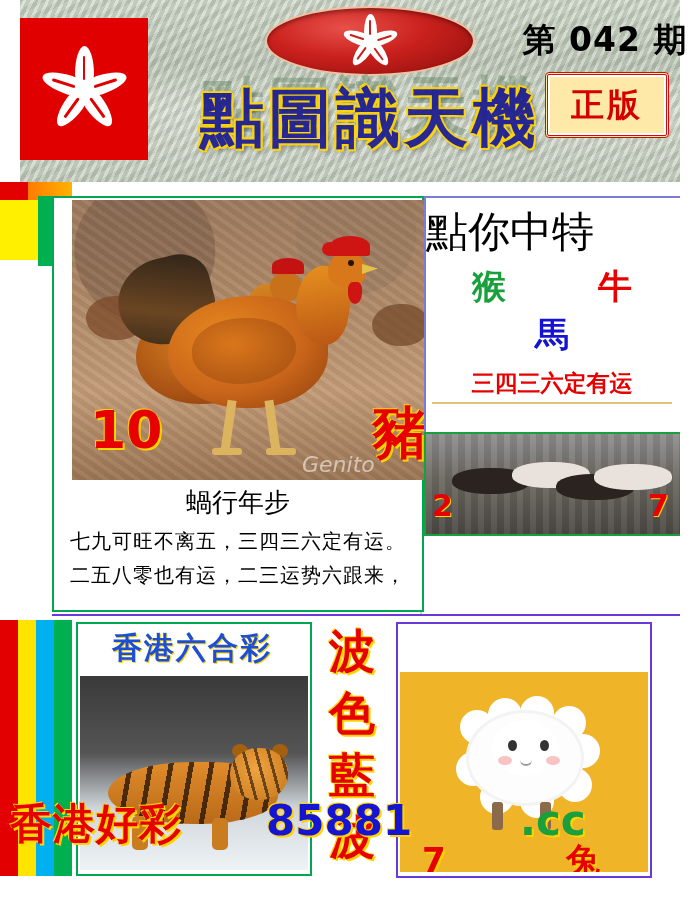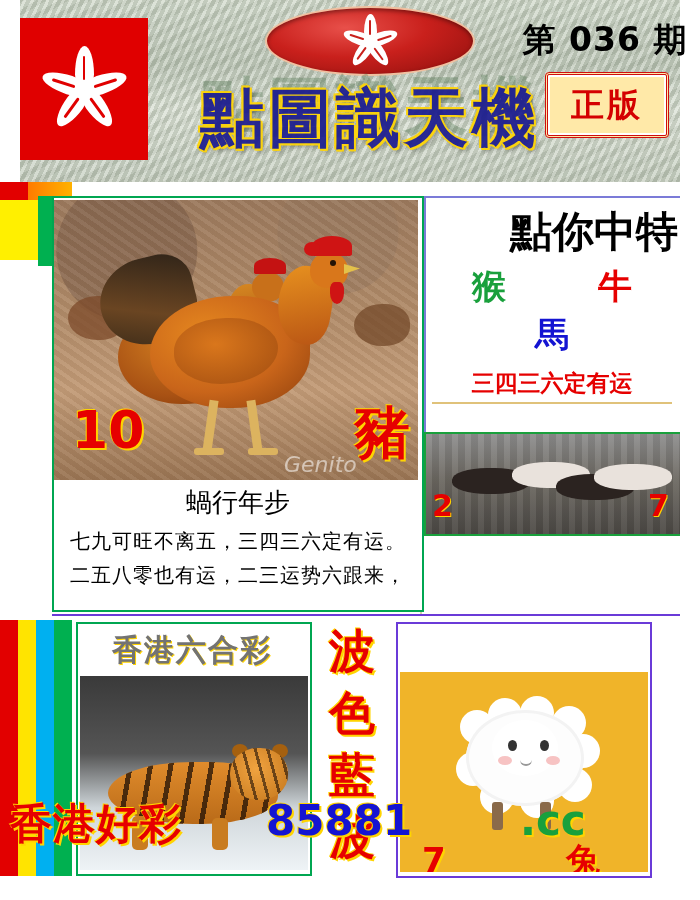--- a/index.html
+++ b/index.html
@@ -61,21 +61,21 @@
   
   .strip-red{position:absolute;left:0;top:182px;width:60px;height:42px;background:#e20000;}
   .strip-orange{position:absolute;left:28px;top:182px;width:44px;height:42px;
     background:linear-gradient(90deg,#ff7b00,#ffb200);}
   .strip-yellow{position:absolute;left:0;top:200px;width:52px;height:60px;background:#fff000;}
   .strip-green{position:absolute;left:38px;top:196px;width:18px;height:70px;background:#00b050;}
 
   
   .rooster-box{position:absolute;left:52px;top:196px;width:368px;height:412px;
     border:2px solid #00a651;background:#fff;}
-  .rooster-img{position:absolute;left:0;top:2px;width:364px;height:280px;overflow:hidden;
+  .rooster-img{position:absolute;left:18px;top:2px;width:364px;height:280px;overflow:hidden;
     background:#a98164;}
   .ground{position:absolute;left:0;top:0;width:364px;height:280px;
     background:
       radial-gradient(circle at 20% 18%, rgba(120,90,70,.55) 0 70px, rgba(0,0,0,0) 71px),
       radial-gradient(circle at 78% 12%, rgba(150,120,95,.5) 0 60px, rgba(0,0,0,0) 61px),
       linear-gradient(180deg,#9c7a5e 0%,#b08b69 38%,#c39c78 68%,#9a7554 100%);}
   .ground:after{content:"";position:absolute;inset:0;
     background:repeating-linear-gradient(35deg, rgba(255,255,255,.05) 0 4px, rgba(80,55,35,.07) 4px 9px);}
   .hen-far{position:absolute;left:14px;top:96px;width:58px;height:44px;border-radius:50% 40% 45% 50%;
     background:#7c4a2a;opacity:.75;}
@@ -119,22 +119,22 @@
     font-style:italic;}
 
   .slogan{position:absolute;left:2px;top:284px;width:364px;height:40px;line-height:40px;
     text-align:center;font-size:26px;font-weight:normal;color:#000;}
   .verse{position:absolute;left:2px;top:326px;width:364px;height:82px;}
   .verse div{text-align:center;font-size:20px;color:#000;line-height:34px;letter-spacing:1px;}
 
   
   .right-box{position:absolute;left:424px;top:196px;width:256px;height:246px;
     border:2px solid #7b7bd8;background:#fff;}
-  .rb-title{position:absolute;left:0;top:6px;width:252px;height:56px;line-height:56px;text-align:right;
-    font-size:42px;font-weight:bold;color:#000;}
+  .rb-title{position:absolute;left:0;top:6px;width:252px;height:56px;line-height:56px;text-align:left;
+    font-size:42px;font-weight:normal;color:#000;}
   .rb-row1{position:absolute;left:0;top:66px;width:252px;height:46px;display:flex;
     align-items:center;justify-content:space-around;}
   .rb-row1 span{font-size:34px;font-weight:bold;}
   .rb-a{color:#19a03c;}
   .rb-b{color:#e60000;}
   .rb-row2{position:absolute;left:0;top:112px;width:252px;height:48px;line-height:48px;text-align:center;}
   .rb-row2 span{font-size:34px;font-weight:bold;color:#1414d2;}
   .rb-line{position:absolute;left:8px;top:168px;width:236px;height:34px;line-height:34px;text-align:center;
     font-size:23px;color:#e60000;font-weight:bold;}
   .rb-sep{position:absolute;left:6px;top:204px;width:240px;height:2px;background:#e0c27a;}
@@ -155,22 +155,22 @@
   .pig-n2b{position:absolute;left:222px;top:54px;font-size:30px;font-weight:bold;color:#e60000;
     text-shadow:1px 1px 0 #ffd400;}
 
   
   .hr-purple{position:absolute;left:52px;top:614px;width:628px;height:2px;background:#6a3ad8;}
   .vline1{position:absolute;left:420px;top:196px;width:2px;height:418px;background:#d8d0b0;}
 
   
   .bl-box{position:absolute;left:76px;top:622px;width:232px;height:250px;border:2px solid #00a651;background:#fff;}
   .bl-title{position:absolute;left:0;top:2px;width:228px;height:48px;line-height:48px;text-align:center;
-    font-size:30px;font-weight:bold;color:#737373;letter-spacing:2px;
-    text-shadow:1px 1px 0 #ffd400;}
+    font-size:30px;font-weight:bold;color:#1d4ed8;letter-spacing:2px;
+    text-shadow:1px 1px 0 #ffd400;font-family:Liberation Mono, monospace;}
   .tiger-img{position:absolute;left:2px;top:52px;width:228px;height:194px;overflow:hidden;background:#2a2a2a;}
   .snow{position:absolute;inset:0;background:linear-gradient(180deg,#3a3a3a 0%,#555 40%,#cfd6da 68%,#eef3f6 100%);}
   .t-body{position:absolute;left:28px;top:86px;width:170px;height:62px;border-radius:50% 40% 45% 50%;
     background:linear-gradient(180deg,#e08c2c,#b96a18);}
   .t-body:after{content:"";position:absolute;inset:0;border-radius:inherit;
     background:repeating-linear-gradient(100deg, rgba(30,15,5,.75) 0 5px, rgba(0,0,0,0) 5px 20px);}
   .t-head{position:absolute;left:150px;top:72px;width:58px;height:52px;border-radius:48%;
     background:radial-gradient(circle at 45% 40%,#f0a340,#c4761c);}
   .t-head:after{content:"";position:absolute;inset:0;border-radius:inherit;
     background:repeating-linear-gradient(75deg, rgba(30,15,5,.6) 0 3px, rgba(0,0,0,0) 3px 12px);}
@@ -270,21 +270,21 @@
           </div>
         <div class="petal p4">
             <i></i>
           </div>
         <div class="petal p5">
             <i></i>
           </div>
       </div>
     </div>
 
-    <div class="issue">第 036 期</div>
+    <div class="issue">第 042 期</div>
 
     <div class="zhengban">
       <span>正版</span>
     </div>
 
     <div class="bigtitle-ghost">點圖識天機</div>
     <div class="bigtitle">點圖識天機</div>
   </div>
 
   <div class="strip-red"></div>

